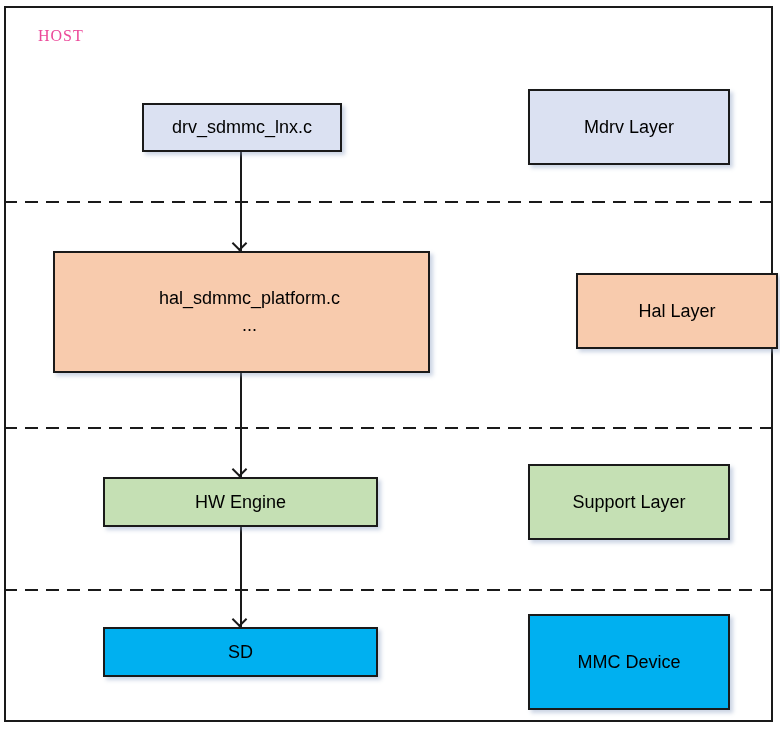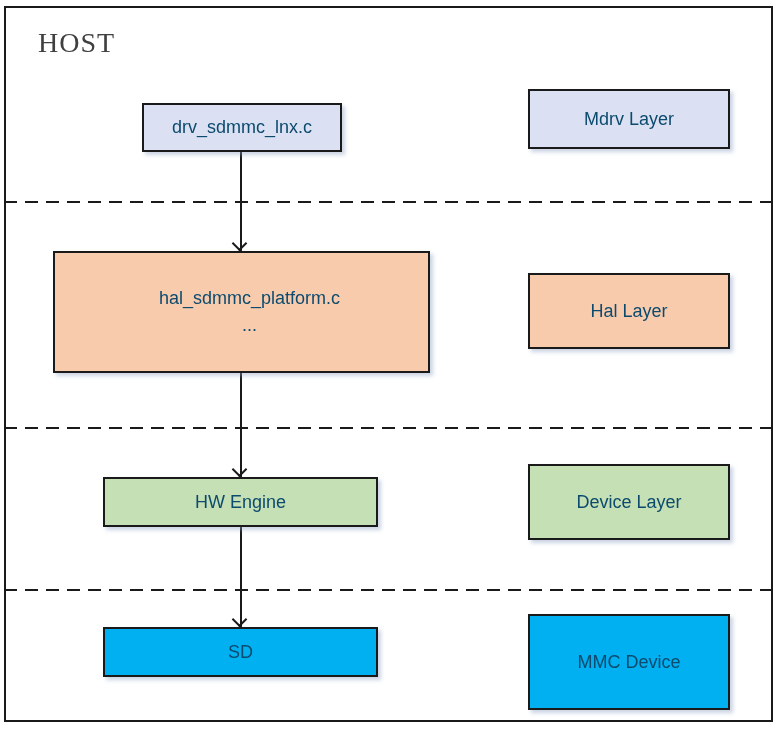--- a/index.html
+++ b/index.html
@@ -23,51 +23,51 @@
     height: 716px;
     border: 2px solid #1a1a1a;
     background: #ffffff;
     box-sizing: border-box;
   }
   .host-label {
     position: absolute;
     left: 38px;
     top: 27px;
     font-family: "Liberation Serif", serif;
-    font-size: 28px;
+    font-size: 16px;
     letter-spacing: 1px;
-    color: #404040;
+    color: #ec4899;
     white-space: nowrap;
   }
   .divider {
     position: absolute;
     left: 4px;
     width: 773px;
     height: 2px;
     background: repeating-linear-gradient(90deg, #1a1a1a 0 13px, transparent 13px 21px);
   }
   .node {
     position: absolute;
     box-sizing: border-box;
     border: 2px solid #1a1a1a;
     display: flex;
     flex-direction: column;
     align-items: center;
     justify-content: center;
     font-size: 18px;
-    color: #0c4a6e;
+    color: #000000;
     text-align: center;
     box-shadow: 3px 3px 4px rgba(140, 160, 195, 0.45);
   }
   .node .line { line-height: 27px; white-space: nowrap; }
   .node-drv     { left: 142px; top: 103px; width: 200px; height: 49px; }
   .node-hal     { left:  53px; top: 251px; width: 377px; height: 122px; }
   .node-hw      { left: 103px; top: 477px; width: 275px; height: 50px; }
   .node-sd      { left: 103px; top: 627px; width: 275px; height: 50px; }
-  .legend-mdrv    { left: 528px; top:  89px; width: 202px; height: 60px; }
+  .legend-mdrv    { left: 528px; top:  89px; width: 202px; height: 76px; }
   .legend-hal     { left: 528px; top: 273px; width: 202px; height: 76px; }
   .legend-support { left: 528px; top: 464px; width: 202px; height: 76px; }
   .legend-device  { left: 528px; top: 614px; width: 202px; height: 96px; }
   .connector {
     position: absolute;
     left: 240px;
     width: 2px;
     background: #1a1a1a;
   }
   .arrowhead {
@@ -115,25 +115,25 @@
   </div>
 
   <div class="node node-sd" style="background-color: rgb(0, 176, 240);">
     <span class="line">SD</span>
   </div>
 
   <div class="node legend-mdrv" style="background-color: rgb(219, 225, 242);">
     <span class="line">Mdrv Layer</span>
   </div>
 
-  <div class="node legend-hal" style="background-color: rgb(248, 203, 173);">
+  <div class="node legend-hal" style="background-color: rgb(248, 203, 173); margin-left: 48px;">
     <span class="line">Hal Layer</span>
   </div>
 
   <div class="node legend-support" style="background-color: rgb(197, 224, 180);">
-    <span class="line">Device Layer</span>
+    <span class="line">Support Layer</span>
   </div>
 
   <div class="node legend-device" style="background-color: rgb(0, 176, 240);">
     <span class="line">MMC Device</span>
   </div>
 
 </div>
 
 </body></html>

